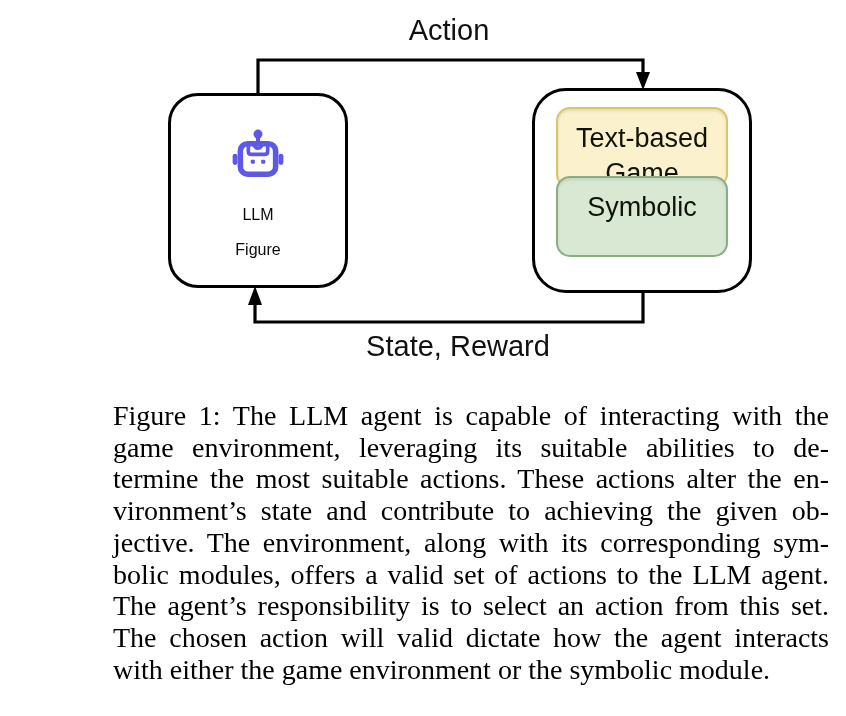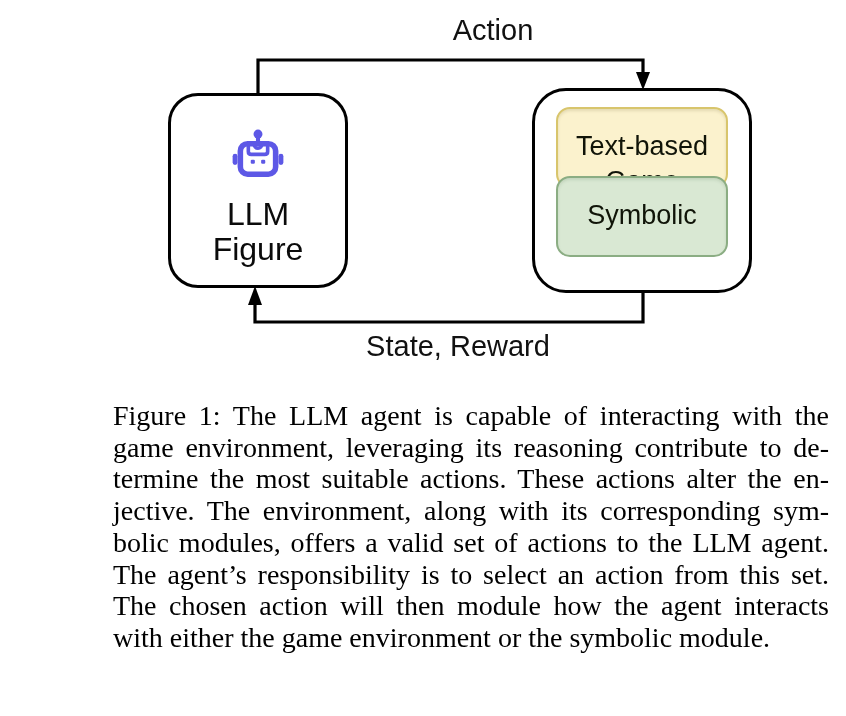--- a/index.html
+++ b/index.html
@@ -20,49 +20,49 @@
   .arrow-head { fill: var(--outline, #000); stroke: none; }
 
   .edge-label {
     position: absolute;
     transform: translateX(-50%);
     font-size: 29px;
     line-height: 34px;
     white-space: nowrap;
     color: #111;
   }
-  .action-label { left: 449px; top: 13px; margin-left: 44px; }
+  .action-label { left: 449px; top: 13px; }
   .state-label  { left: 458px; top: 329px; text-align: right; }
 
   .agent-box {
     position: absolute; left: 168px; top: 93px;
     width: 180px; height: 195px; box-sizing: border-box;
     background: #ffffff; border: 3px solid var(--outline, #000);
     border-radius: 30px;
   }
   .agent-icon { position: absolute; left: 50%; top: 32px; transform: translateX(-50%); }
   .bot-stroke { stroke: var(--robot-icon, #5d58e6); fill: none; }
   .bot-fill   { fill: var(--robot-icon, #5d58e6); }
   .bot-notch  { fill: #ffffff; stroke: var(--robot-icon, #5d58e6); }
   .agent-label {
     position: absolute; left: 0; top: 101px; width: 100%;
-    text-align: center; font-size: 32px; line-height: 35px; color: #0b0b0b;
+    text-align: center; font-size: 16px; line-height: 35px; color: #0b0b0b;
   }
 
   .env-box {
     position: absolute; left: 532px; top: 88px;
     width: 220px; height: 205px; box-sizing: border-box;
     background: #ffffff; border: 3.5px solid var(--outline, #000);
     border-radius: 34px;
   }
   .inner-box {
     position: absolute; left: 21px; width: 172px; height: 81px;
     box-sizing: border-box; border-radius: 14px;
     text-align: center; font-size: 27px; line-height: 35px; color: #101408;
-    padding-top: 20px;
+    padding-top: 12px;
   }
   .game-box {
     top: 16px;
     background: var(--game-bg, #fbf2cd);
     border: 2px solid var(--game-border, #d8c56c);
     box-shadow: inset 0 2px 3px rgba(120,110,60,0.18);
   }
   .module-box {
     top: 85px;
     background: var(--module-bg, #d9e8d3);
@@ -125,22 +125,23 @@
       <div class="inner-box module-box">
         <div>Symbolic</div>
       </div>
     </div>
 
     <div class="edge-label state-label">State, Reward</div>
   </div>
 
   <div class="caption">
     <div class="caption-line">Figure 1: The LLM agent is capable of interacting with the</div>
-    <div class="caption-line">game environment, leveraging its reasoning contribute to de-</div>
+    <div class="caption-line">game environment, leveraging its suitable abilities to de-</div>
     <div class="caption-line">termine the most suitable actions. These actions alter the en-</div>
+    <div class="caption-line">vironment’s state and contribute to achieving the given ob-</div>
     <div class="caption-line">jective. The environment, along with its corresponding sym-</div>
     <div class="caption-line">bolic modules, offers a valid set of actions to the LLM agent.</div>
     <div class="caption-line">The agent’s responsibility is to select an action from this set.</div>
-    <div class="caption-line">The chosen action will then module how the agent interacts</div>
+    <div class="caption-line">The chosen action will valid dictate how the agent interacts</div>
     <div class="caption-line last">with either the game environment or the symbolic module.</div>
   </div>
 
 </div>
 
 </body></html>

